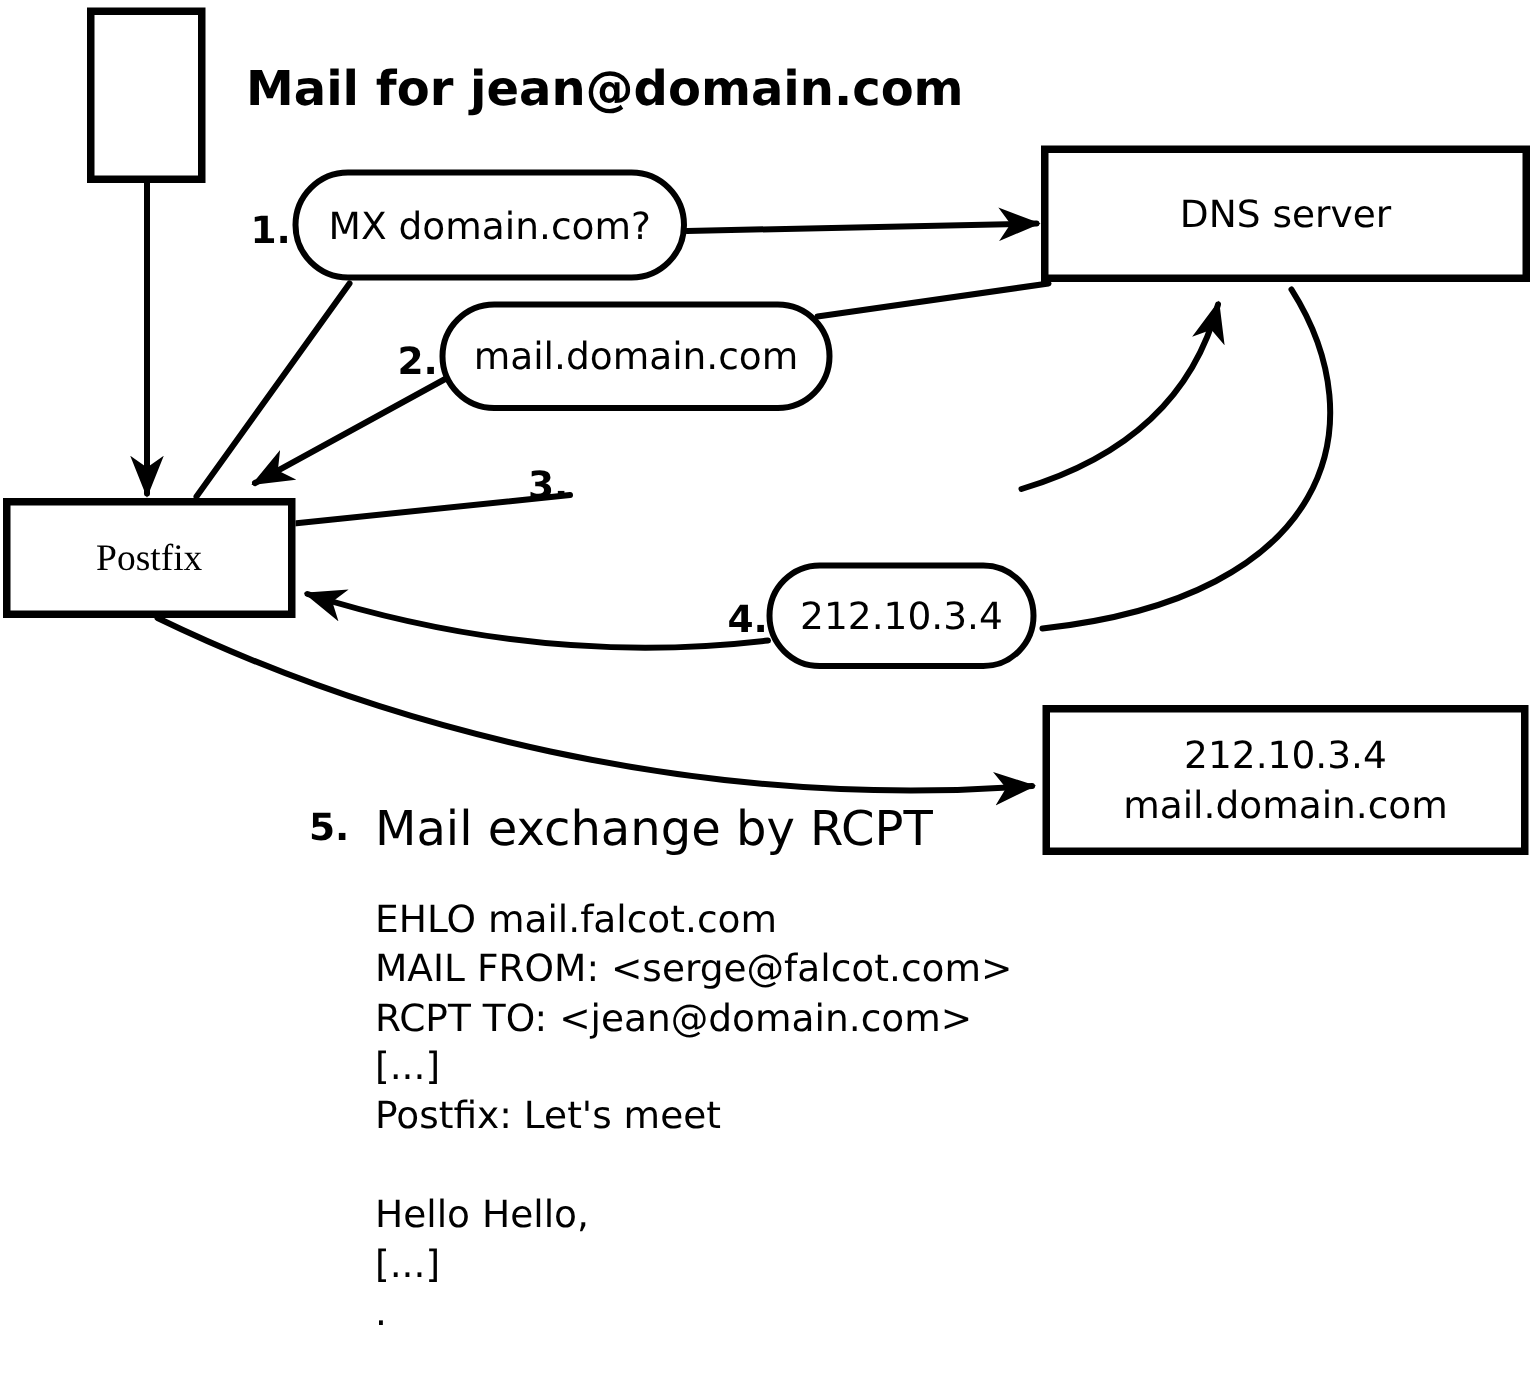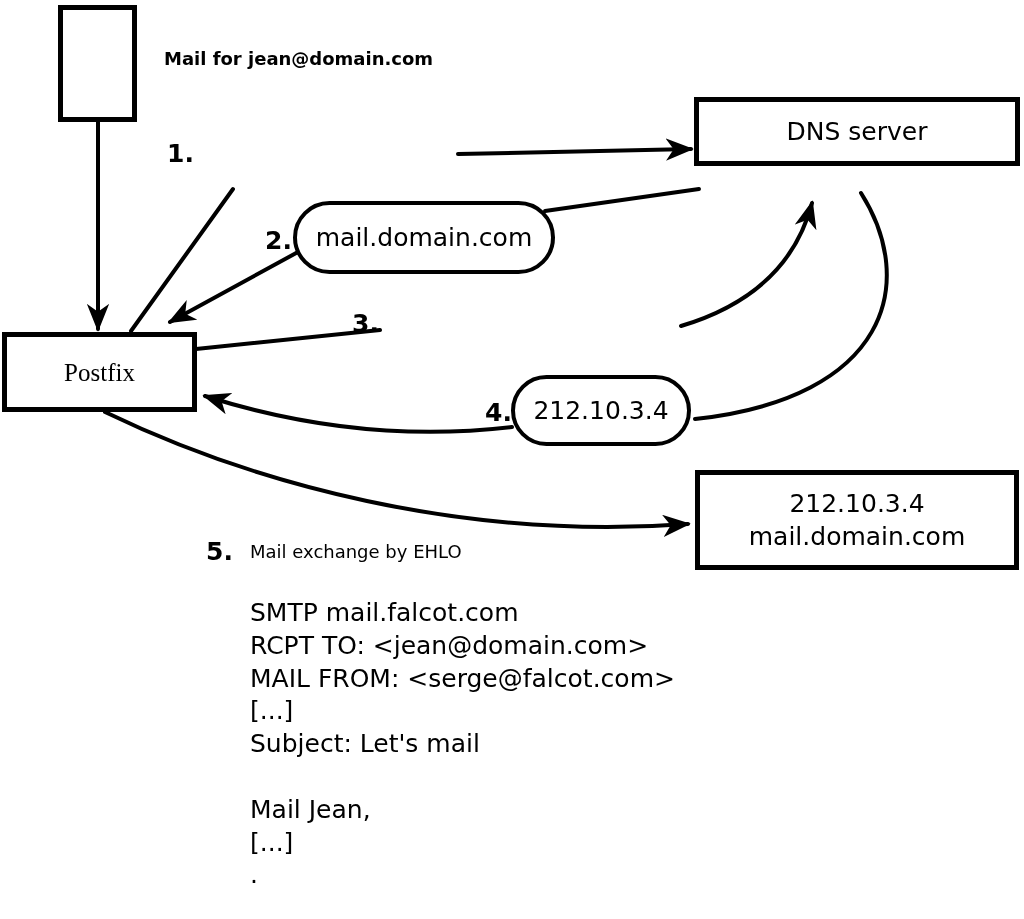--- a/index.html
+++ b/index.html
@@ -36,39 +36,39 @@
     border-width: 4px;
     border-radius: 37px;
   }
   .label-num {
     position: absolute; z-index: 3;
     font-size: 25px; font-weight: bold; line-height: 30px;
     white-space: nowrap;
   }
   .label-free {
     position: absolute; z-index: 3;
-    font-size: 18px; line-height: 30px;
+    font-size: 32px; line-height: 30px;
     white-space: nowrap;
   }
   .label-bold { font-weight: bold; }
 
   .smtp-block {
     position: absolute; z-index: 3;
     left: 250px; top: 597px;
     font-size: 25px;
   }
   .smtp-line {
     height: 32.8px; line-height: 32.8px;
     white-space: pre;
   }
 
   
   #envelope  { left: 58px;  top: 5px;   width: 79px;  height: 117px; }
   #postfix   { left: 2px;   top: 332px; width: 195px; height: 80px; font-family: Liberation Serif, serif;  }
-  #dns       { left: 694px; top: 97px;  width: 326px; height: 69px; text-align: center;  }
+  #dns       { left: 694px; top: 97px;  width: 326px; height: 91px; text-align: center;  }
   #mailsrv   { left: 695px; top: 470px; width: 324px; height: 100px; }
 
   #pill1 { left: 195px; top: 113px; width: 263px; height: 74px; }
   #pill2 { left: 293px; top: 201px; width: 262px; height: 73px; }
   #pill3 { left: 378px; top: 288px; width: 306px; height: 72px; }
   #pill4 { left: 511px; top: 375px; width: 180px; height: 71px; }
 
   #num1 { left: 167px; top: 139px; }
   #num2 { left: 265px; top: 226px; }
   #num3 { left: 352px; top: 309px; }
@@ -98,20 +98,23 @@
     <path d="M681,326 Q788,294 812,203" marker-end="url(#ah)"></path>
     <path d="M861,193 C918,283 888,398 695,419"></path>
     <path d="M512,427 Q360,445 205,396" marker-end="url(#ah)"></path>
     <path d="M105,412 C252,483 462,541 688,524" marker-end="url(#ah)"></path>
   </svg>
 
   <div class="node" id="envelope"></div>
 
   <div class="label-free label-bold" id="title">Mail for jean@domain.com</div>
 
+  <div class="node pill" id="pill1">
+    <span>MX domain.com?</span>
+  </div>
   <div class="label-num" id="num1">1.</div>
 
   <div class="node pill" id="pill2">
     <span>mail.domain.com</span>
   </div>
   <div class="label-num" id="num2">2.</div>
 
   <div class="label-num" id="num3">3.</div>
 
   <div class="node pill" id="pill4">
@@ -126,27 +129,27 @@
   <div class="node" id="dns">
     <span>DNS server</span>
   </div>
 
   <div class="node" id="mailsrv">
     <span>212.10.3.4</span>
     <span>mail.domain.com</span>
   </div>
 
   <div class="label-num" id="num5">5.</div>
-  <div class="label-free" id="step5txt">Mail exchange by EHLO</div>
+  <div class="label-free" id="step5txt">Mail exchange by RCPT</div>
 
   <div class="smtp-block">
-    <div class="smtp-line">SMTP mail.falcot.com</div>
+    <div class="smtp-line">EHLO mail.falcot.com</div>
+    <div class="smtp-line">MAIL FROM: &lt;serge@falcot.com&gt;</div>
     <div class="smtp-line">RCPT TO: &lt;jean@domain.com&gt;</div>
-    <div class="smtp-line">MAIL FROM: &lt;serge@falcot.com&gt;</div>
     <div class="smtp-line">[...]</div>
-    <div class="smtp-line">Subject: Let's mail</div>
+    <div class="smtp-line">Postfix: Let's meet</div>
     <div class="smtp-line"></div>
-    <div class="smtp-line">Mail Jean,</div>
+    <div class="smtp-line">Hello Hello,</div>
     <div class="smtp-line">[...]</div>
     <div class="smtp-line">.</div>
   </div>
 
 </div>
 
 </body></html>

